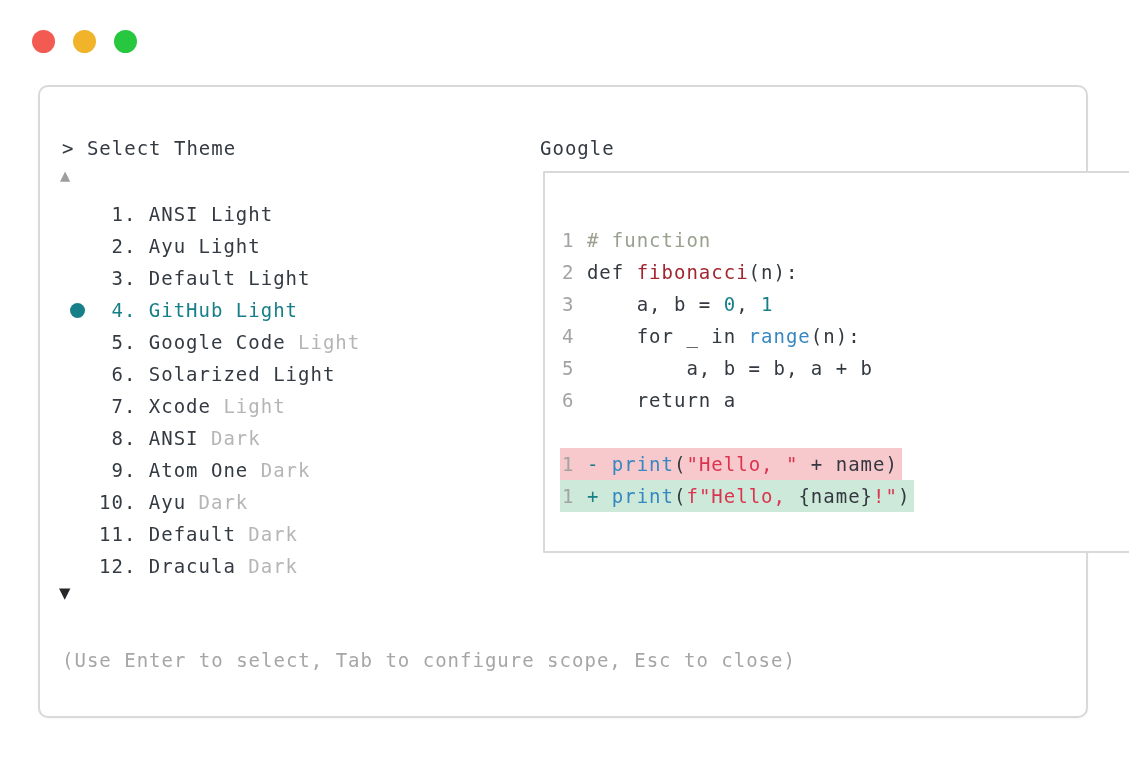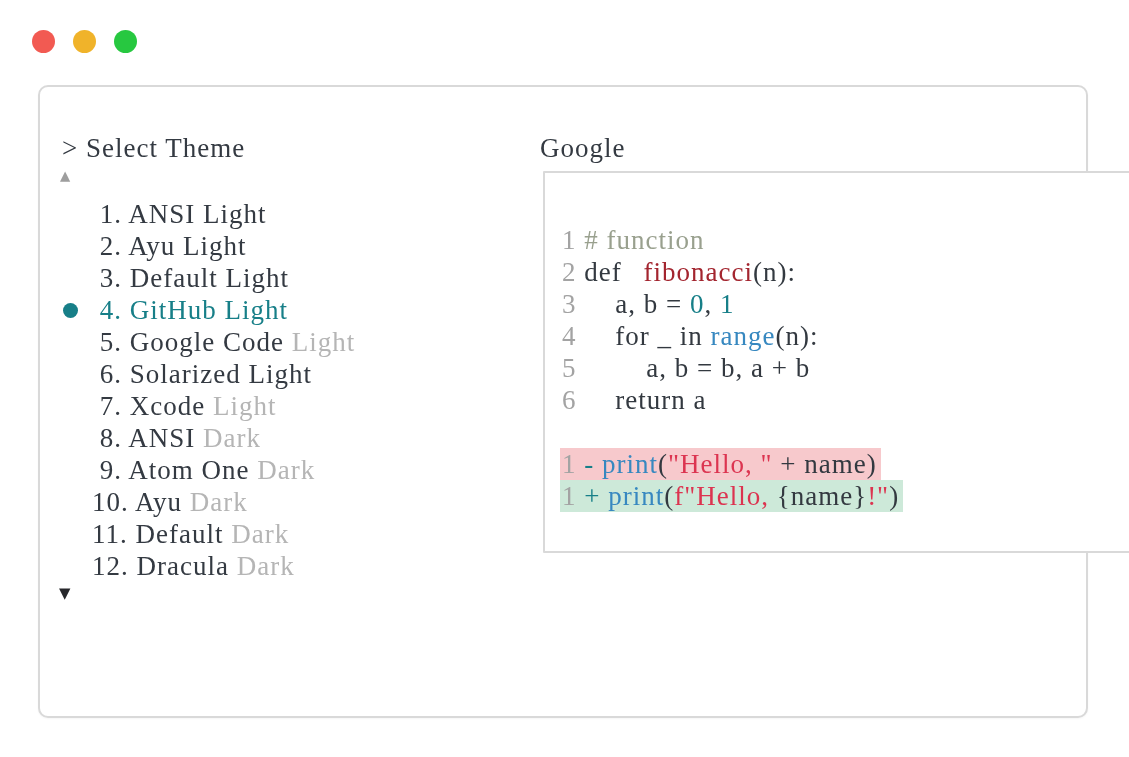--- a/index.html
+++ b/index.html
@@ -9,44 +9,44 @@
   .traffic-lights { position:absolute; left:32px; top:30px; display:flex; gap:18px; }
   .light { width:23px; height:23px; border-radius:50%; }
   .light.red    { background:var(--light-red); }
   .light.yellow { background:var(--light-yellow); }
   .light.green  { background:var(--light-green); }
 
   .window { position:absolute; left:38px; top:85px; width:1050px; height:633px;
     border:2px solid var(--border); border-radius:10px; background:#fff;
     box-shadow:0 1px 2px rgba(0,0,0,0.04); }
 
-  .mono { font-size:27px; letter-spacing:1px; line-height:32px; white-space:pre;font-family:Liberation Serif, serif; }
+  .mono { font-size:19px; letter-spacing:1px; line-height:32px; white-space:pre; }
 
   .prompt { position:absolute; left:22px; top:45px; color:var(--ink); }
   .preview-title { position:absolute; left:500px; top:45px; color:var(--ink); }
 
   .scroll-up   { position:absolute; left:20px; top:78px;  font-size:17px; line-height:20px; color:#9e9e9e; cursor:default; }
   .scroll-down { position:absolute; left:19px; top:495px; font-size:19px; line-height:20px; color:#26272b; cursor:default; }
 
-  .theme-list { position:absolute; left:27px; top:111px; }
+  .theme-list { position:absolute; left:34px; top:111px; }
   .theme-row { position:relative; padding-left:25px; color:var(--ink); cursor:pointer; }
   .theme-row .dim { color:var(--dim);text-align:right; }
   .theme-row.selected .num, .theme-row.selected .label { color:var(--teal); }
   .bullet { position:absolute; left:-4px; top:9px; width:15px; height:15px;
     border-radius:50%; background:var(--teal); }
 
   .hint { position:absolute; left:22px; top:557px; color:var(--hint); }
 
   .preview-box { position:absolute; left:503px; top:84px; width:596px; height:382px;
     border:2px solid var(--border); border-radius:1px; background:#fff; }
   .code { position:absolute; left:17px; top:51px; color:var(--code-ink); }
   .code-line { min-height:32px; }
   .t-ln { color:var(--lineno); }
   .t-cm { color:var(--comment); }
-  .t-fn { color:var(--red-fn);margin-left:14px; }
+  .t-fn { color:var(--red-fn); }
   .t-num { color:var(--teal); }
   .t-call { color:var(--blue); }
   .t-str { color:var(--crimson); }
   .t-sig { color:var(--teal); }
   .diff { display:inline-block; margin-left:-2px; padding:0 4px 0 2px; }
   .diff.removed { background:var(--removed-bg); }
   .diff.added   { background:var(--added-bg); }
 </style>
 </head>
 <body>
@@ -60,20 +60,21 @@
 <div class="window">
 
   <div class="prompt mono">&gt; Select Theme</div>
 
   <div class="scroll-up">▲</div>
 
   <div class="theme-list mono"><div class="theme-row"><span class="num"> 1. </span><span class="label">ANSI Light</span></div><div class="theme-row"><span class="num"> 2. </span><span class="label">Ayu Light</span></div><div class="theme-row"><span class="num"> 3. </span><span class="label">Default Light</span></div><div class="theme-row selected"><span class="bullet"></span><span class="num"> 4. </span><span class="label">GitHub Light</span></div><div class="theme-row"><span class="num"> 5. </span><span class="label">Google Code</span><span class="dim"> Light</span></div><div class="theme-row"><span class="num"> 6. </span><span class="label">Solarized Light</span></div><div class="theme-row"><span class="num"> 7. </span><span class="label">Xcode</span><span class="dim"> Light</span></div><div class="theme-row"><span class="num"> 8. </span><span class="label">ANSI</span><span class="dim"> Dark</span></div><div class="theme-row"><span class="num"> 9. </span><span class="label">Atom One</span><span class="dim"> Dark</span></div><div class="theme-row"><span class="num">10. </span><span class="label">Ayu</span><span class="dim"> Dark</span></div><div class="theme-row"><span class="num">11. </span><span class="label">Default</span><span class="dim"> Dark</span></div><div class="theme-row"><span class="num">12. </span><span class="label">Dracula</span><span class="dim"> Dark</span></div></div>
 
   <div class="scroll-down">▼</div>
 
+  <div class="hint mono">(Use Enter to select, Tab to configure scope, Esc to close)</div>
 
   <div class="preview-title mono">Google</div>
 
   <div class="preview-box">
     <div class="code mono"><div class="code-line"><span class="t-ln">1 </span><span class="t-cm"># function</span></div><div class="code-line"><span class="t-ln">2 </span><span class="t-pl">def </span><span class="t-fn">fibonacci</span><span class="t-pl">(n):</span></div><div class="code-line"><span class="t-ln">3 </span><span class="t-pl">    a, b = </span><span class="t-num">0</span><span class="t-pl">, </span><span class="t-num">1</span></div><div class="code-line"><span class="t-ln">4 </span><span class="t-pl">    for _ in </span><span class="t-call">range</span><span class="t-pl">(n):</span></div><div class="code-line"><span class="t-ln">5 </span><span class="t-pl">        a, b = b, a + b</span></div><div class="code-line"><span class="t-ln">6 </span><span class="t-pl">    return a</span></div><div class="code-line"></div><div class="code-line"><span class="diff removed"><span class="t-ln">1</span><span class="t-sig"> - </span><span class="t-call">print</span><span class="t-pl">(</span><span class="t-str">"Hello, "</span><span class="t-pl"> + name)</span></span></div><div class="code-line"><span class="diff added"><span class="t-ln">1</span><span class="t-sig"> + </span><span class="t-call">print</span><span class="t-pl">(</span><span class="t-str">f"Hello, </span><span class="t-pl">{name}</span><span class="t-str">!"</span><span class="t-pl">)</span></span></div></div>
   </div>
 
 </div>
 
 </body></html>

